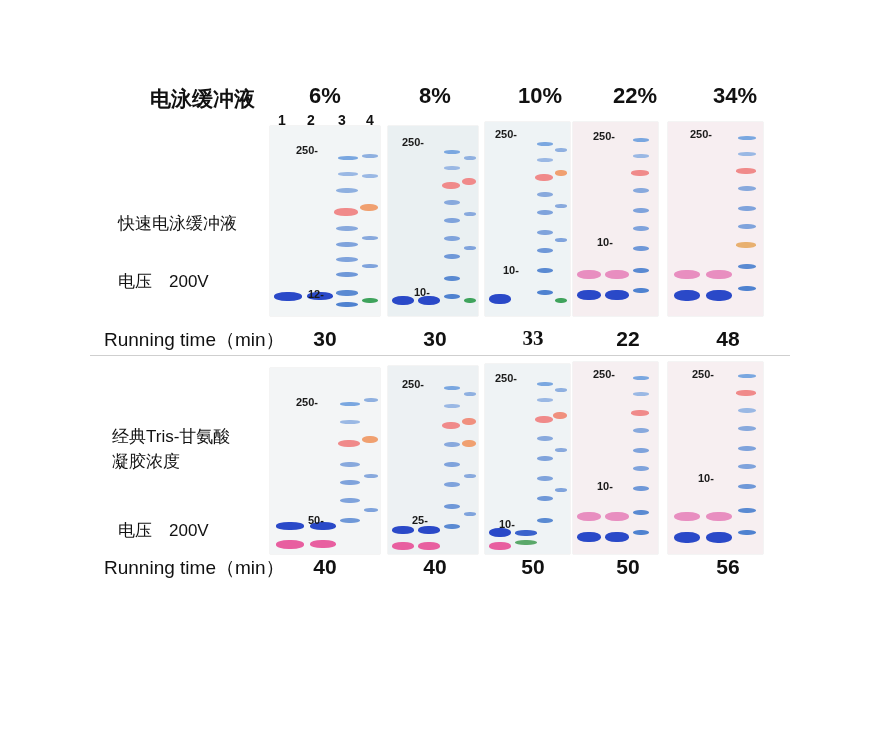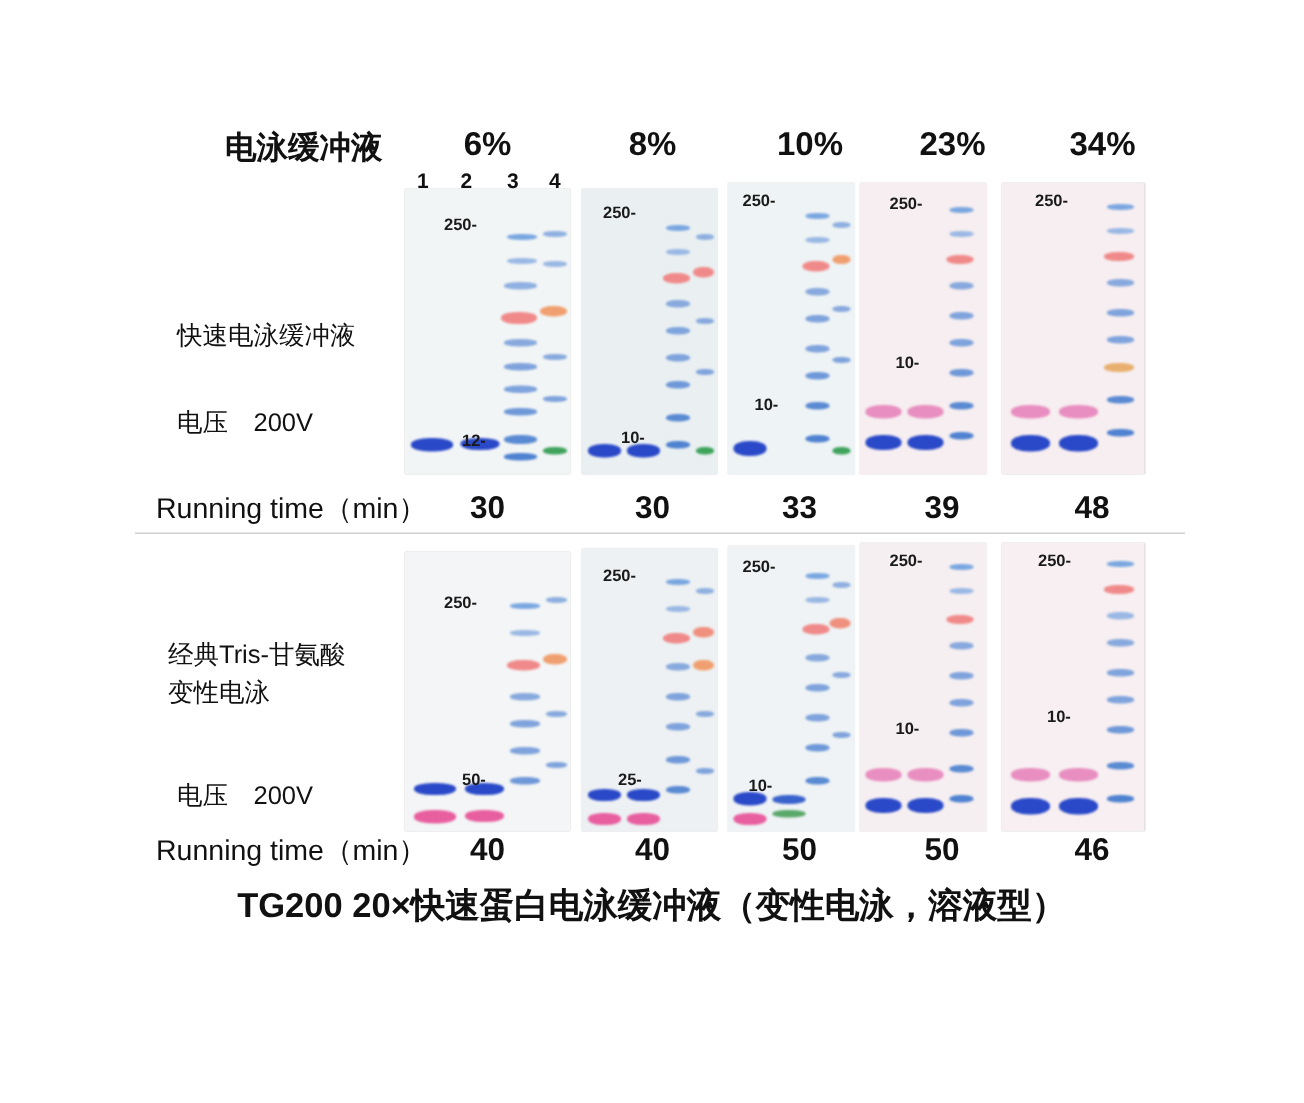--- a/index.html
+++ b/index.html
@@ -91,21 +91,21 @@
 </head>
 <body>
 
 <div class="figure">
 
   <div class="lbl conc-label" style="left:150px; top:88px;">电泳缓冲液</div>
 
   <div class="lbl percent" style="left:295px; top:85px; width:60px;">6%</div>
   <div class="lbl percent" style="left:405px; top:85px; width:60px;">8%</div>
   <div class="lbl percent" style="left:505px; top:85px; width:70px;">10%</div>
-  <div class="lbl percent" style="left:600px; top:85px; width:70px;">23%</div>
+  <div class="lbl percent" style="left:600px; top:85px; width:70px;">22%</div>
   <div class="lbl percent" style="left:700px; top:85px; width:70px;">34%</div>
 
   <div class="lbl lane-num" style="left:278px; top:113px;">1</div>
   <div class="lbl lane-num" style="left:307px; top:113px;">2</div>
   <div class="lbl lane-num" style="left:338px; top:113px;">3</div>
   <div class="lbl lane-num" style="left:366px; top:113px;">4</div>
 
   <div class="lbl row-label" style="left:118px; top:215px;">快速电泳缓冲液</div>
   <div class="lbl row-label" style="left:118px; top:273px;">电压　200V</div>
 
@@ -214,28 +214,28 @@
       <div class="band" style="left:68px; top:120px; width:20px; height:6px; background:#e8b070;"></div>
       <div class="band" style="left:70px; top:142px; width:18px; height:5px; background:#5a8ad2;"></div>
       <div class="band" style="left:70px; top:164px; width:18px; height:5px; background:#4f82d0;"></div>
     </div>
     <div class="mw" style="left:22px; top:6px;">250-</div>
   </div>
 
   <div class="lbl runtime-label" style="left:104px; top:330px;">Running time（min）</div>
   <div class="lbl runtime-val" style="left:295px; top:328px; width:60px;">30</div>
   <div class="lbl runtime-val" style="left:405px; top:328px; width:60px;">30</div>
-  <div class="lbl runtime-val" style="left:503px; top:328px; width:60px;">33</div>
-  <div class="lbl runtime-val" style="left:598px; top:328px; width:60px;">39</div>
+  <div class="lbl runtime-val" style="left:503px; top:328px; width:60px;font-family:Liberation Serif, serif;">33</div>
+  <div class="lbl runtime-val" style="left:598px; top:328px; width:60px;">22</div>
   <div class="lbl runtime-val" style="left:698px; top:328px; width:60px;">48</div>
 
   <div class="divider" style="left:90px; top:355px; width:700px;"></div>
 
   <div class="lbl row-label" style="left:112px; top:428px;">经典Tris-甘氨酸</div>
-  <div class="lbl row-label" style="left:112px; top:453px;">变性电泳</div>
+  <div class="lbl row-label" style="left:112px; top:453px;">凝胶浓度</div>
   <div class="lbl row-label" style="left:118px; top:522px;">电压　200V</div>
 
   <div class="gel" id="g21" style="left:270px; top:368px; width:110px; height:186px; background:#f3f5f6;">
     <div class="inner">
       <div class="band" style="left:6px; top:154px; width:28px; height:8px; background:#2a49c8;"></div>
       <div class="band" style="left:6px; top:172px; width:28px; height:9px; background:#e85fa0;"></div>
       <div class="band" style="left:40px; top:154px; width:26px; height:8px; background:#2a49c8;"></div>
       <div class="band" style="left:40px; top:172px; width:26px; height:8px; background:#e85fa0;"></div>
       <div class="band" style="left:70px; top:34px; width:20px; height:4px; background:#7aa7e0;"></div>
       <div class="band" style="left:70px; top:52px; width:20px; height:4px; background:#9ab8e4;"></div>
@@ -338,17 +338,16 @@
     </div>
     <div class="mw" style="left:24px; top:6px;">250-</div>
     <div class="mw" style="left:30px; top:110px;">10-</div>
   </div>
 
   <div class="lbl runtime-label" style="left:104px; top:558px;">Running time（min）</div>
   <div class="lbl runtime-val" style="left:295px; top:556px; width:60px;">40</div>
   <div class="lbl runtime-val" style="left:405px; top:556px; width:60px;">40</div>
   <div class="lbl runtime-val" style="left:503px; top:556px; width:60px;">50</div>
   <div class="lbl runtime-val" style="left:598px; top:556px; width:60px;">50</div>
-  <div class="lbl runtime-val" style="left:698px; top:556px; width:60px;">46</div>
-
-  <div class="lbl caption" style="top:592px;">TG200  20×快速蛋白电泳缓冲液（变性电泳，溶液型）</div>
+  <div class="lbl runtime-val" style="left:698px; top:556px; width:60px;">56</div>
+
 
 </div>
 
 </body></html>

